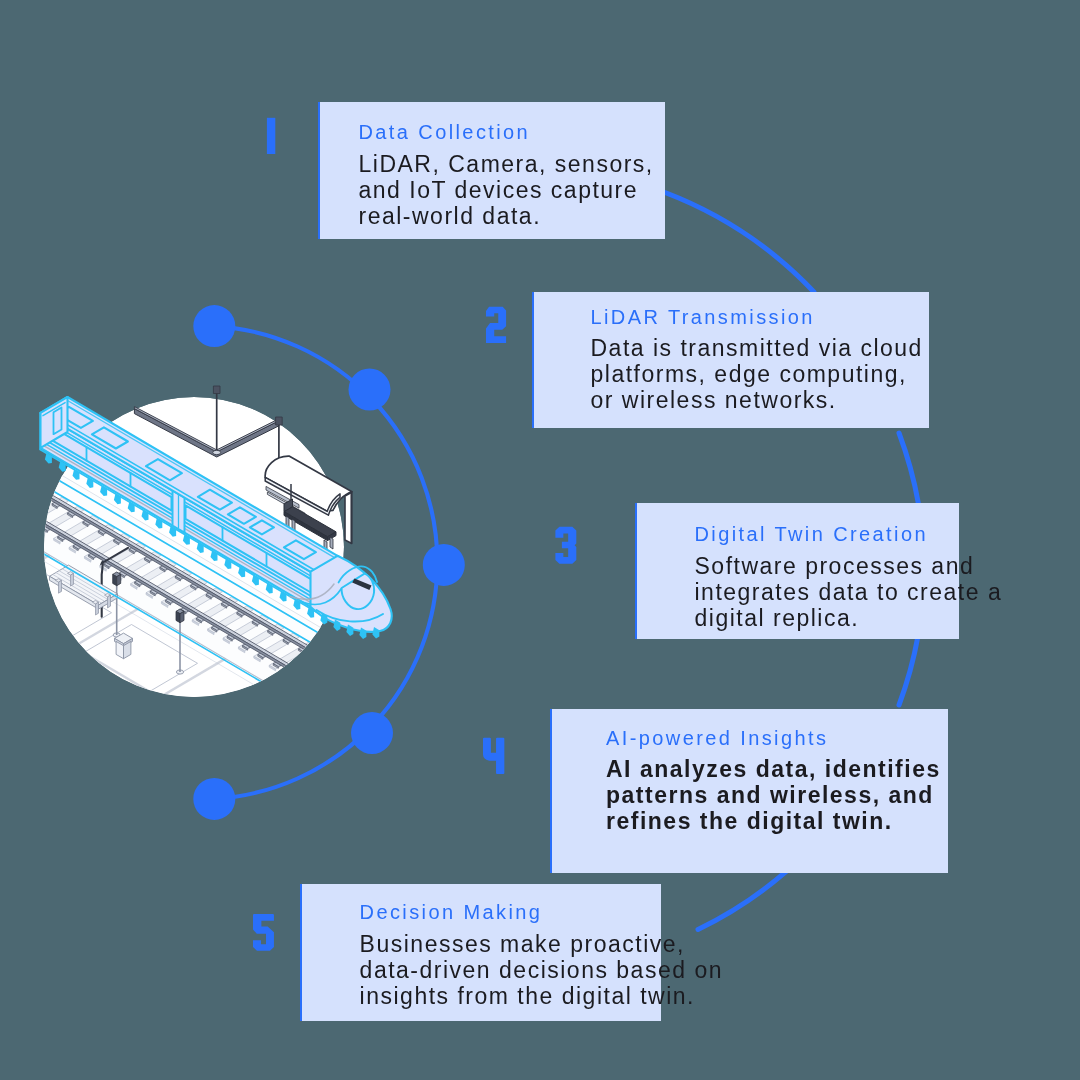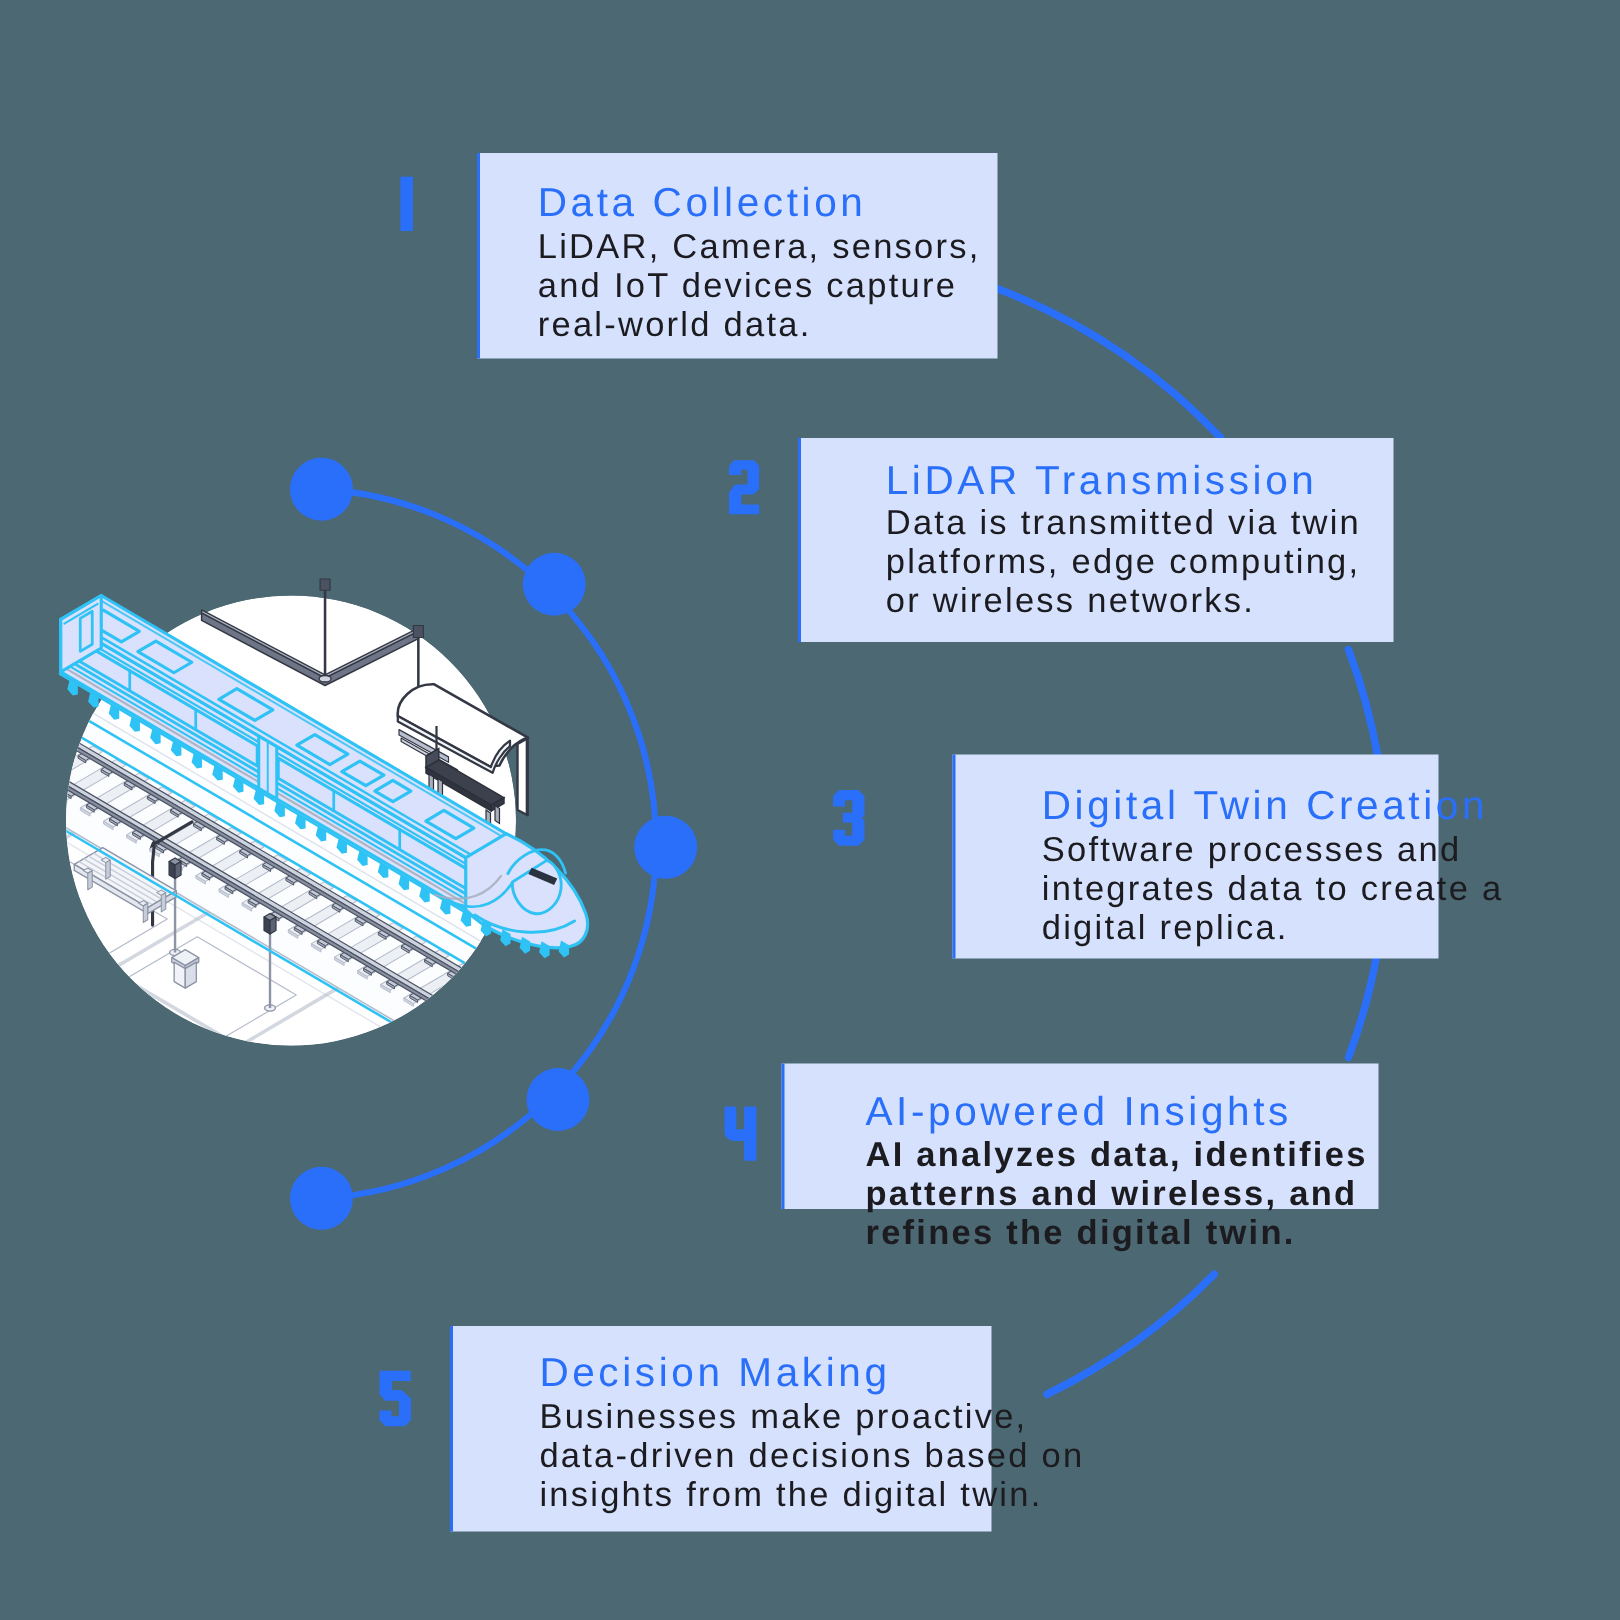--- a/index.html
+++ b/index.html
@@ -3,21 +3,21 @@
 <meta charset="utf-8">
 <title>Digital Twin Process Infographic</title>
 <style>
   html,body{margin:0;padding:0;}
   body{width:1080px;height:1080px;overflow:hidden;background:#4c6872;
        font-family:"Liberation Sans",sans-serif;}
   #stage{position:relative;width:1080px;height:1080px;background:#4c6872;}
   svg.layer{position:absolute;left:0;top:0;width:1080px;height:1080px;overflow:visible;}
   .card{position:absolute;background:#d5e1fd;box-sizing:border-box;
         border-left:2.6px solid #2a6ffa;}
-  .ttl{position:absolute;color:#2a6ffa;font-size:27px;font-weight:400;
+  .ttl{position:absolute;color:#2a6ffa;font-size:20px;font-weight:400;
        letter-spacing:2.4px;white-space:nowrap;line-height:1;}
   .body{position:absolute;color:#1b1b20;font-size:23px;line-height:25.8px;
         font-weight:400;letter-spacing:1.5px;white-space:nowrap;}
 </style>
 </head>
 <body>
 
 <div id="stage">
 
   <svg class="layer" viewBox="0 0 1080 1080">
@@ -470,34 +470,34 @@
       <div class="ttl" style="left:38.5px;top:20.3px;">Data Collection</div>
       <div class="body" style="left:38.5px;top:50.2px;">
         <div>LiDAR, Camera, sensors,</div>
         <div>and IoT devices capture</div>
         <div>real-world data.</div>
       </div>
     </div>
     <div class="card" style="left:531.5px;top:292px;width:397.5px;height:136px;">
       <div class="ttl" style="left:57px;top:14.6px;">LiDAR Transmission</div>
       <div class="body" style="left:57px;top:44.3px;">
-        <div>Data is transmitted via twin</div>
+        <div>Data is transmitted via cloud</div>
         <div>platforms, edge computing,</div>
         <div>or wireless networks.</div>
       </div>
     </div>
     <div class="card" style="left:635px;top:502.8px;width:324px;height:136.2px;">
       <div class="ttl" style="left:57.5px;top:21.5px;">Digital Twin Creation</div>
       <div class="body" style="left:57.5px;top:51.4px;">
         <div>Software processes and</div>
         <div>integrates data to create a</div>
         <div>digital replica.</div>
       </div>
     </div>
-    <div class="card" style="left:521px;top:708.9px;width:397.5px;height:97px;">
+    <div class="card" style="left:550px;top:708.9px;width:397.5px;height:164px;">
       <div class="ttl" style="left:54px;top:18.7px;">AI-powered Insights</div>
       <div class="body" style="left:54px;top:48.6px;font-weight:bold;">
         <div>AI analyzes data, identifies</div>
         <div>patterns and wireless, and</div>
         <div>refines the digital twin.</div>
       </div>
     </div>
     <div class="card" style="left:300.1px;top:884px;width:361px;height:136.9px;">
       <div class="ttl" style="left:57.5px;top:18.2px;">Decision Making</div>
       <div class="body" style="left:57.5px;top:48.1px;">

